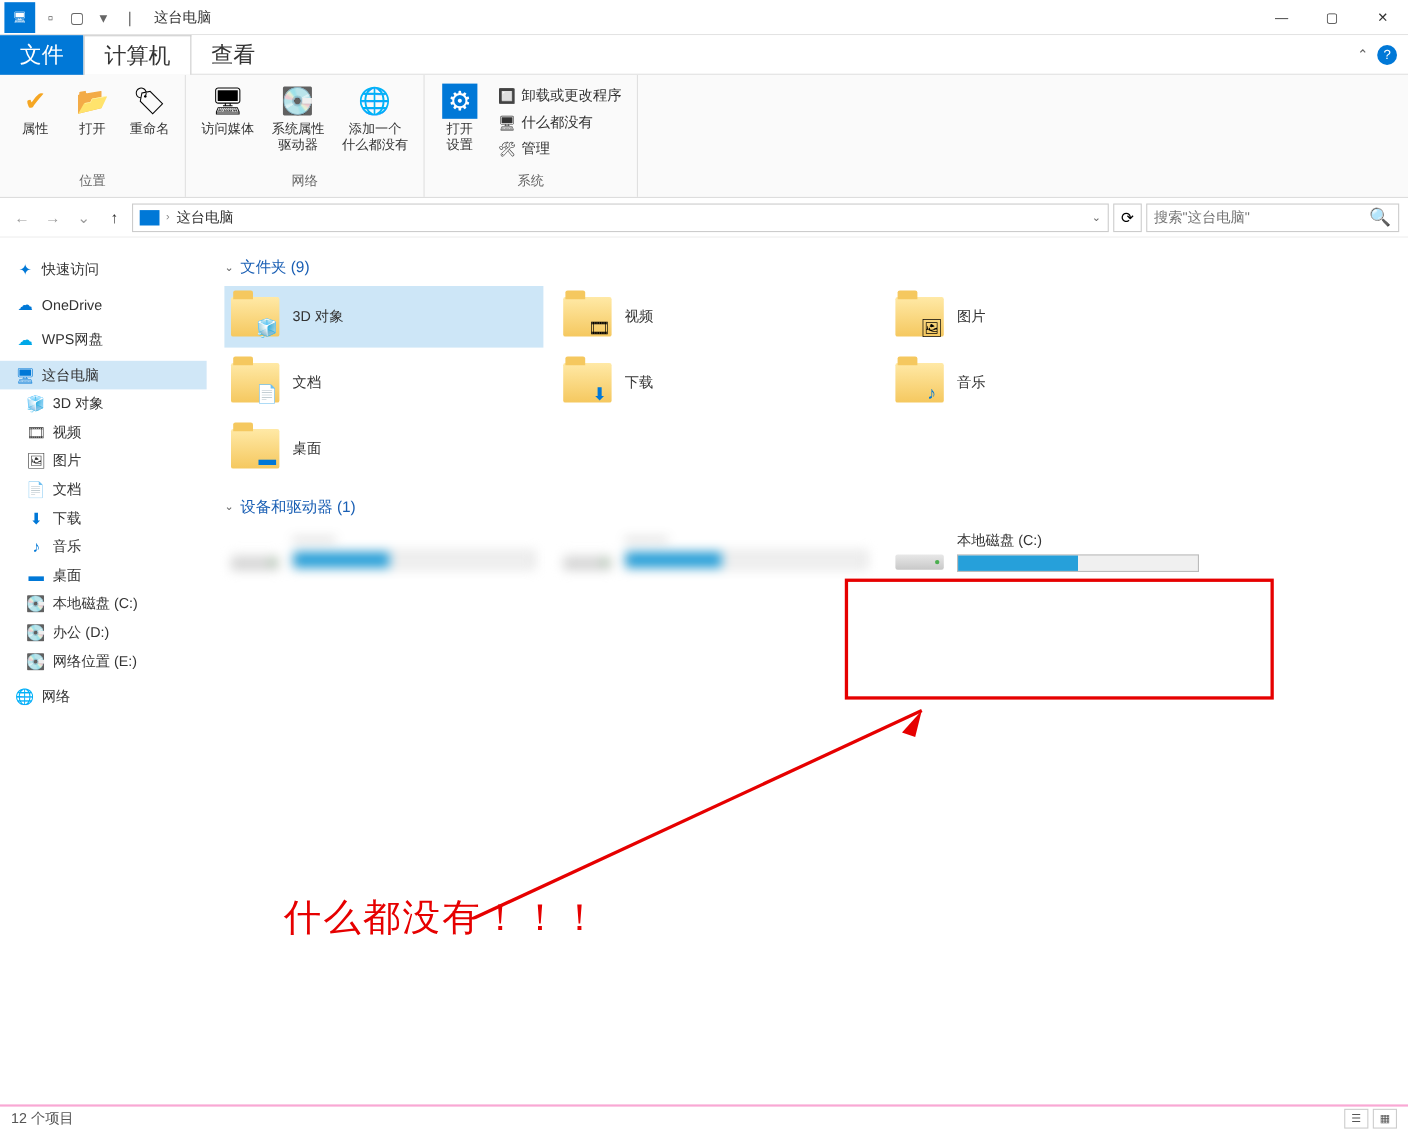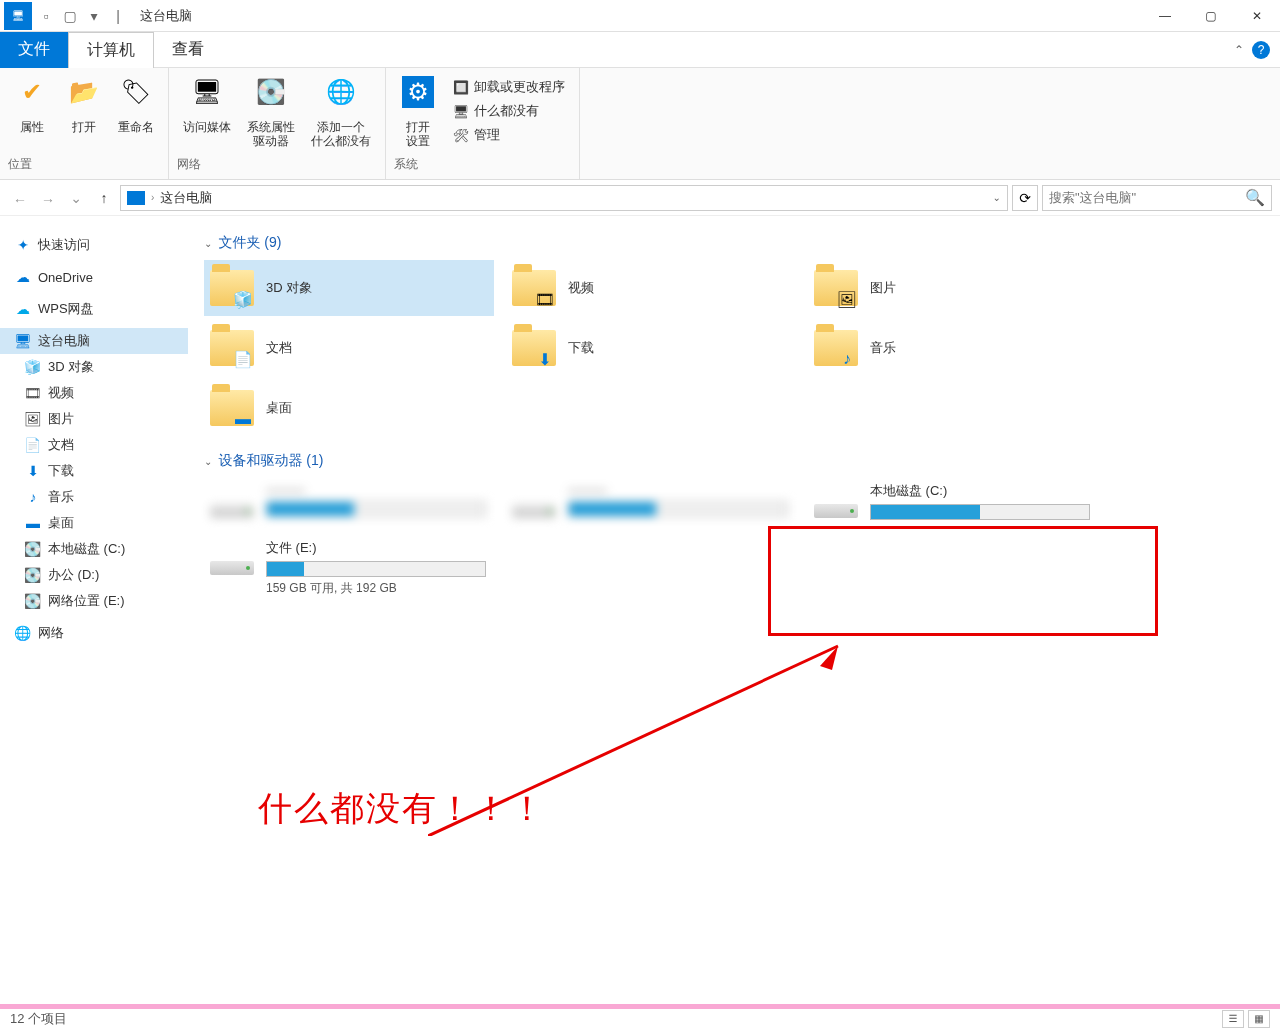--- a/index.html
+++ b/index.html
@@ -9,34 +9,34 @@
     .titlebar { height: 32px; display: flex; align-items: center; background: #fff; border-bottom: 1px solid #e0e0e0; }
     .titlebar-left { display: flex; align-items: center; gap: 4px; padding-left: 4px; }
     .app-icon { width: 28px; height: 28px; background: #0078d7; display: flex; align-items: center; justify-content: center; color: #fff; font-size: 10px; }
     .qat-icon { width: 20px; height: 20px; display: flex; align-items: center; justify-content: center; color: #666; font-size: 14px; }
     .title-text { margin-left: 8px; color: #333; font-size: 13px; }
     .win-controls { margin-left: auto; display: flex; }
     .win-btn { width: 46px; height: 32px; display: flex; align-items: center; justify-content: center; color: #333; font-size: 12px; }
     
     
     .tabbar { height: 36px; display: flex; align-items: center; background: #fff; border-bottom: 1px solid #e0e0e0; position: relative; }
-    .tab { padding: 16px 18px; height: 36px; display: flex; align-items: center; font-size: 16px; color: #333; cursor: pointer; }
+    .tab { padding: 16px 18px; height: 36px; display: flex; align-items: center; font-size: 20px; color: #333; cursor: pointer; }
     .tab.active-blue { background: #0078d7; color: #fff; }
     .tab.active-white { background: #fff; border: 1px solid #ccc; border-bottom: none; }
     .help-icon { position: absolute; right: 10px; width: 18px; height: 18px; background: #0078d7; border-radius: 50%; color: #fff; display: flex; align-items: center; justify-content: center; font-size: 12px; }
     .collapse-icon { position: absolute; right: 36px; font-size: 12px; color: #666; }
     
     
     .ribbon { height: 112px; display: flex; background: #fafafa; border-bottom: 1px solid #ddd; }
     .ribbon-group { display: flex; flex-direction: column; padding: 4px 8px; border-right: 1px solid #e0e0e0; }
     .ribbon-group-content { flex: 1; display: flex; align-items: flex-start; gap: 4px; }
-    .ribbon-group-label { font-size: 12px; color: #666; padding: 2px 0; }
+    .ribbon-group-label { text-align: center; font-size: 12px; color: #666; padding: 2px 0; }
     .ribbon-btn-lg { display: flex; flex-direction: column; align-items: center; padding: 4px 6px; cursor: pointer; min-width: 48px; }
     .ribbon-btn-lg .icon { width: 32px; height: 32px; display: flex; align-items: center; justify-content: center; font-size: 24px; }
-    .ribbon-btn-lg .label { font-size: 12px; color: #333; text-align: center; margin-top: 12px; line-height: 1.2; }
+    .ribbon-btn-lg .label { font-size: 12px; color: #333; text-align: center; margin-top: 2px; line-height: 1.2; }
     .ribbon-btn-sm { display: flex; align-items: center; gap: 4px; padding: 2px 4px; cursor: pointer; font-size: 13px; color: #333; }
     .ribbon-btn-sm .icon { width: 18px; height: 18px; display: flex; align-items: center; justify-content: center; }
     .ribbon-col { display: flex; flex-direction: column; gap: 2px; padding: 4px 2px; }
     
     
     .addressbar { height: 36px; display: flex; align-items: center; padding: 4px 8px; gap: 4px; background: #fff; border-bottom: 1px solid #eee; }
     .nav-btn { width: 24px; height: 24px; display: flex; align-items: center; justify-content: center; color: #999; font-size: 14px; }
     .nav-btn.enabled { color: #333; }
     .address-field { flex: 1; height: 26px; border: 1px solid #ccc; display: flex; align-items: center; padding: 0 6px; gap: 6px; }
     .address-field .pc-icon { width: 18px; height: 14px; background: #0078d7; }
@@ -79,21 +79,21 @@
     .drive-bar-fill { height: 100%; background: #26a0da; }
     .drive-text { font-size: 12px; color: #555; }
     .blurred { filter: blur(5px); }
     
     
     .red-box { position: absolute; border: 3px solid #e60000; }
     .red-arrow { position: absolute; }
     .red-text { position: absolute; color: #e60000; font-size: 34px; font-weight: 500; letter-spacing: 2px; }
     
     
-    .statusbar { position: absolute; bottom: 0; left: 0; right: 0; height: 24px; display: flex; align-items: center; padding: 0 10px; font-size: 13px; color: #555; border-top: 5px solid #f9a8d4; background: #fff; }
+    .statusbar { position: absolute; bottom: 0; left: 0; right: 0; height: 24px; display: flex; align-items: center; padding: 0 10px; font-size: 13px; color: #555; border-top: 2px solid #f9a8d4; background: #fff; }
     .status-right { margin-left: auto; display: flex; gap: 4px; }
     .view-btn { width: 22px; height: 18px; border: 1px solid #ccc; display: flex; align-items: center; justify-content: center; font-size: 10px; }
     
     
     .c-blue { color: #0078d7; }
     .c-orange { color: #f5a623; }
     .c-teal { color: #00a8e8; }
   </style>
 </head>
 <body>
@@ -356,40 +356,28 @@
             <div class="drive-shape"></div>
           </div>
         <div class="drive-info">
           <div class="drive-name">本地磁盘 (C:)</div>
           <div class="drive-bar">
               <div class="drive-bar-fill" style="width:50%"></div>
             </div>
           <div class="drive-text"></div>
         </div>
       </div>
-      <div class="drive-item">
-        <div class="drive-icon">
-            <div class="drive-shape"></div>
-          </div>
-        <div class="drive-info">
-          <div class="drive-name">文件 (E:)</div>
-          <div class="drive-bar">
-              <div class="drive-bar-fill" style="width:17%"></div>
-            </div>
-          <div class="drive-text">159 GB 可用, 共 192 GB</div>
-        </div>
-      </div>
     </div>
 
     <div class="red-box" style="left:580px;top:310px;width:390px;height:110px"></div>
     <svg class="red-arrow" style="left:240px;top:420px" width="420" height="200">
       <line x1="0" y1="200" x2="410" y2="10" stroke="#e60000" stroke-width="3"></line>
       <polygon points="410,10 392,30 404,34" fill="#e60000"></polygon>
     </svg>
-    <div class="red-text" style="left:70px;top:570px">什么都没有！！！</div>
+    <div class="red-text" style="left:70px;top:595px">什么都没有！！！</div>
   </div>
 </div>
 
 <div class="statusbar">
   <span>12 个项目</span>
   <div class="status-right">
     <div class="view-btn">☰</div>
     <div class="view-btn">▦</div>
   </div>
 </div>

